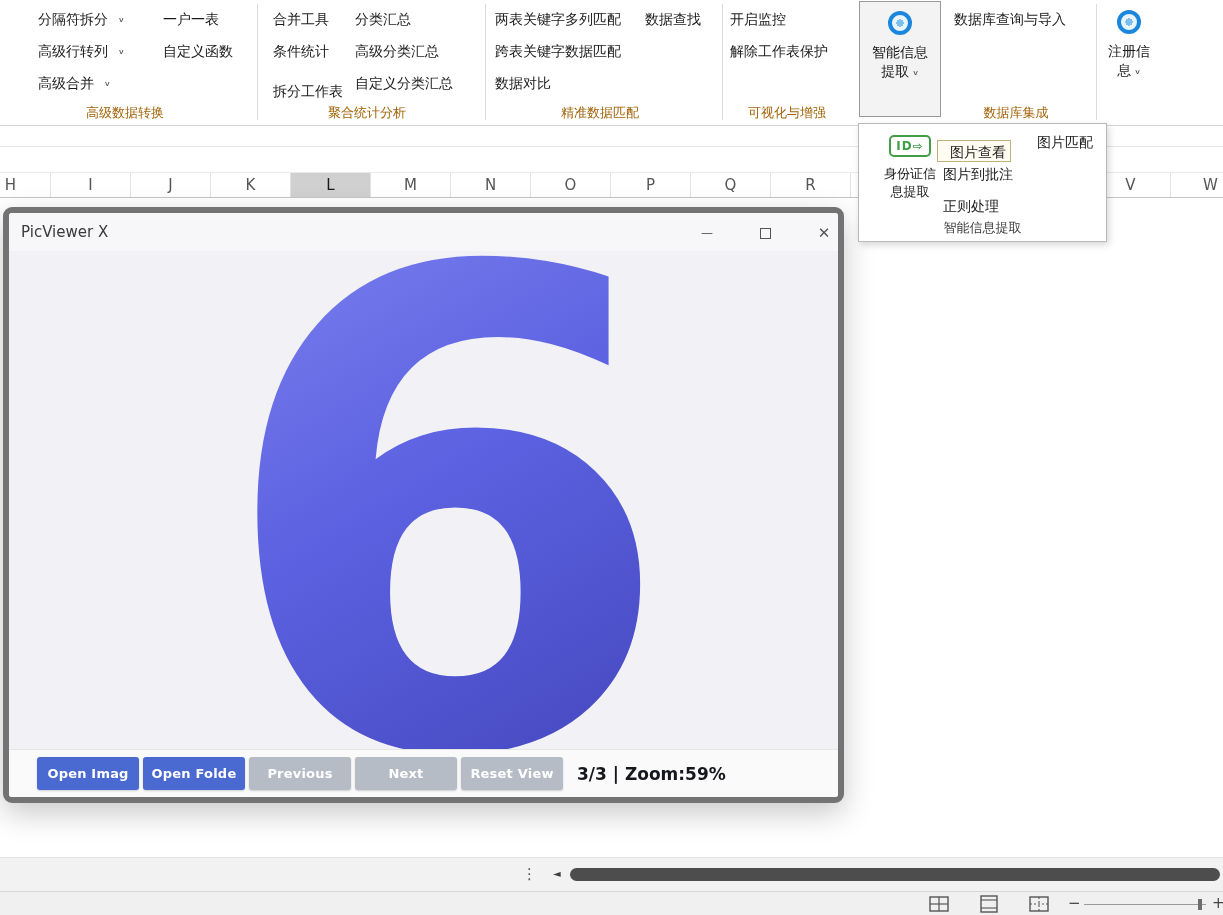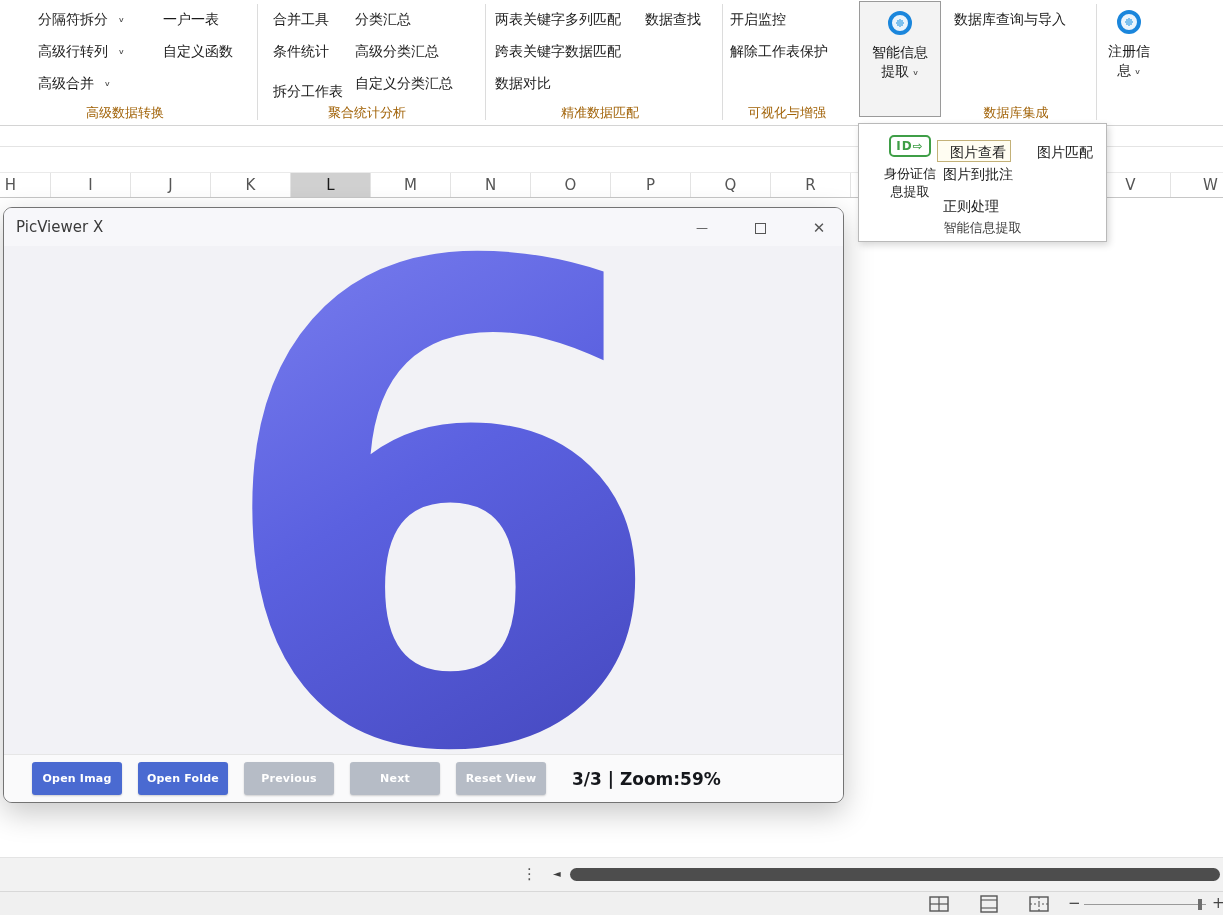--- a/index.html
+++ b/index.html
@@ -37,31 +37,31 @@
   .fxbar { position:absolute; top:127px; left:0; width:100%; height:20px; background:#fff; border-bottom:1px solid #e4e4e4; }
   .colheaders { position:absolute; top:172px; left:0; width:100%; height:26px; background:#fff;
                 border-top:1px solid #eaeaea; border-bottom:1px solid #c6c6c6; overflow:hidden; }
   .colrow { position:absolute; left:-29px; top:0; display:flex; height:26px; }
   .colcell { flex:0 0 80px; width:80px; text-align:center; line-height:25px; font-size:15px; color:#555;
              border-right:1px solid #e3e3e3; cursor:default; }
   .colcell.sel { background:#d0d0d0; color:#1b1b1b; box-shadow:inset 0 -2px 0 #1d6f42; }
 
   
   .dialog { position:absolute; left:3px; top:207px; width:841px; height:596px; background:#f2f2f6;
-            border:1px solid #737373; border-radius:9px; box-shadow:0 10px 30px rgba(0,0,0,.22);
+            border:6px solid #737373; border-radius:9px; box-shadow:0 10px 30px rgba(0,0,0,.22);
             z-index:20; overflow:hidden; }
   .dlg-title { position:absolute; top:0; left:0; width:100%; height:38px; background:#f7f7fa;
                display:flex; align-items:center; padding-left:12px; font-size:15px; color:#3a3a3a; }
   .winbtn { position:absolute; top:9px; width:22px; height:22px; display:flex; align-items:center; justify-content:center;
             color:#555; font-size:15px; cursor:default; }
   .maxbox { width:11px; height:11px; border:1.5px solid #555; display:inline-block; }
   .dlg-canvas { position:absolute; top:38px; left:0; width:839px; height:510px; background:#f2f2f6; }
   .dlg-bar { position:absolute; left:0; bottom:0; width:100%; height:48px; background:#fafafb; border-top:1px solid #e6e6e6; }
-  .dbtn { position:absolute; top:7px; width:90px; height:33px; border:none; border-radius:3px; color:#fff;
-          font-family:"DejaVu Sans",sans-serif; font-size:11px; font-weight:bold; letter-spacing:.2px;
+  .dbtn { position:absolute; top:7px; width:102px; height:33px; border:none; border-radius:3px; color:#fff;
+          font-family:"DejaVu Sans",sans-serif; font-size:13px; font-weight:bold; letter-spacing:.2px;
           box-shadow:0 1px 2px rgba(0,0,0,.18); cursor:pointer; }
   .dbtn.blue { background:#4a6ad1; }
   .dbtn.gray { background:#b6bcc6; }
   .dlg-status { position:absolute; left:568px; top:0; height:48px; display:flex; align-items:center;
                 font-size:17px; font-weight:bold; color:#15171c; }
 
   
   .hscroll { position:absolute; left:0; top:857px; width:100%; height:34px; background:#f2f2f2; border-top:1px solid #e4e4e4; }
   .dots { position:absolute; left:522px; top:7px; font-size:15px; color:#555; }
   .scroll-arrow { position:absolute; left:553px; top:10px; font-size:10px; color:#3f3f3f; }
@@ -186,21 +186,21 @@
       <div class="colcell">W</div>
     </div>
   </div>
 
   <div class="dropdown">
     <div class="dd-big">
       <span class="idbadge">ID⇨</span>
       <div class="dd-big-label">身份证信息提取</div>
     </div>
     <div class="dd-item hl" style="left:78px; top:16px;padding-left:12px;">图片查看</div>
-    <div class="dd-item" style="left:174px; top:17px;">图片匹配</div>
+    <div class="dd-item" style="left:174px; top:7px;">图片匹配</div>
     <div class="dd-item" style="left:80px; top:39px;">图片到批注</div>
     <div class="dd-item" style="left:80px; top:71px;">正则处理</div>
     <div class="dd-footer">智能信息提取</div>
   </div>
 
   <div class="dialog">
     <div class="dlg-title">
       <span>PicViewer X</span>
     </div>
     <div class="winbtn" style="left:687px;">

